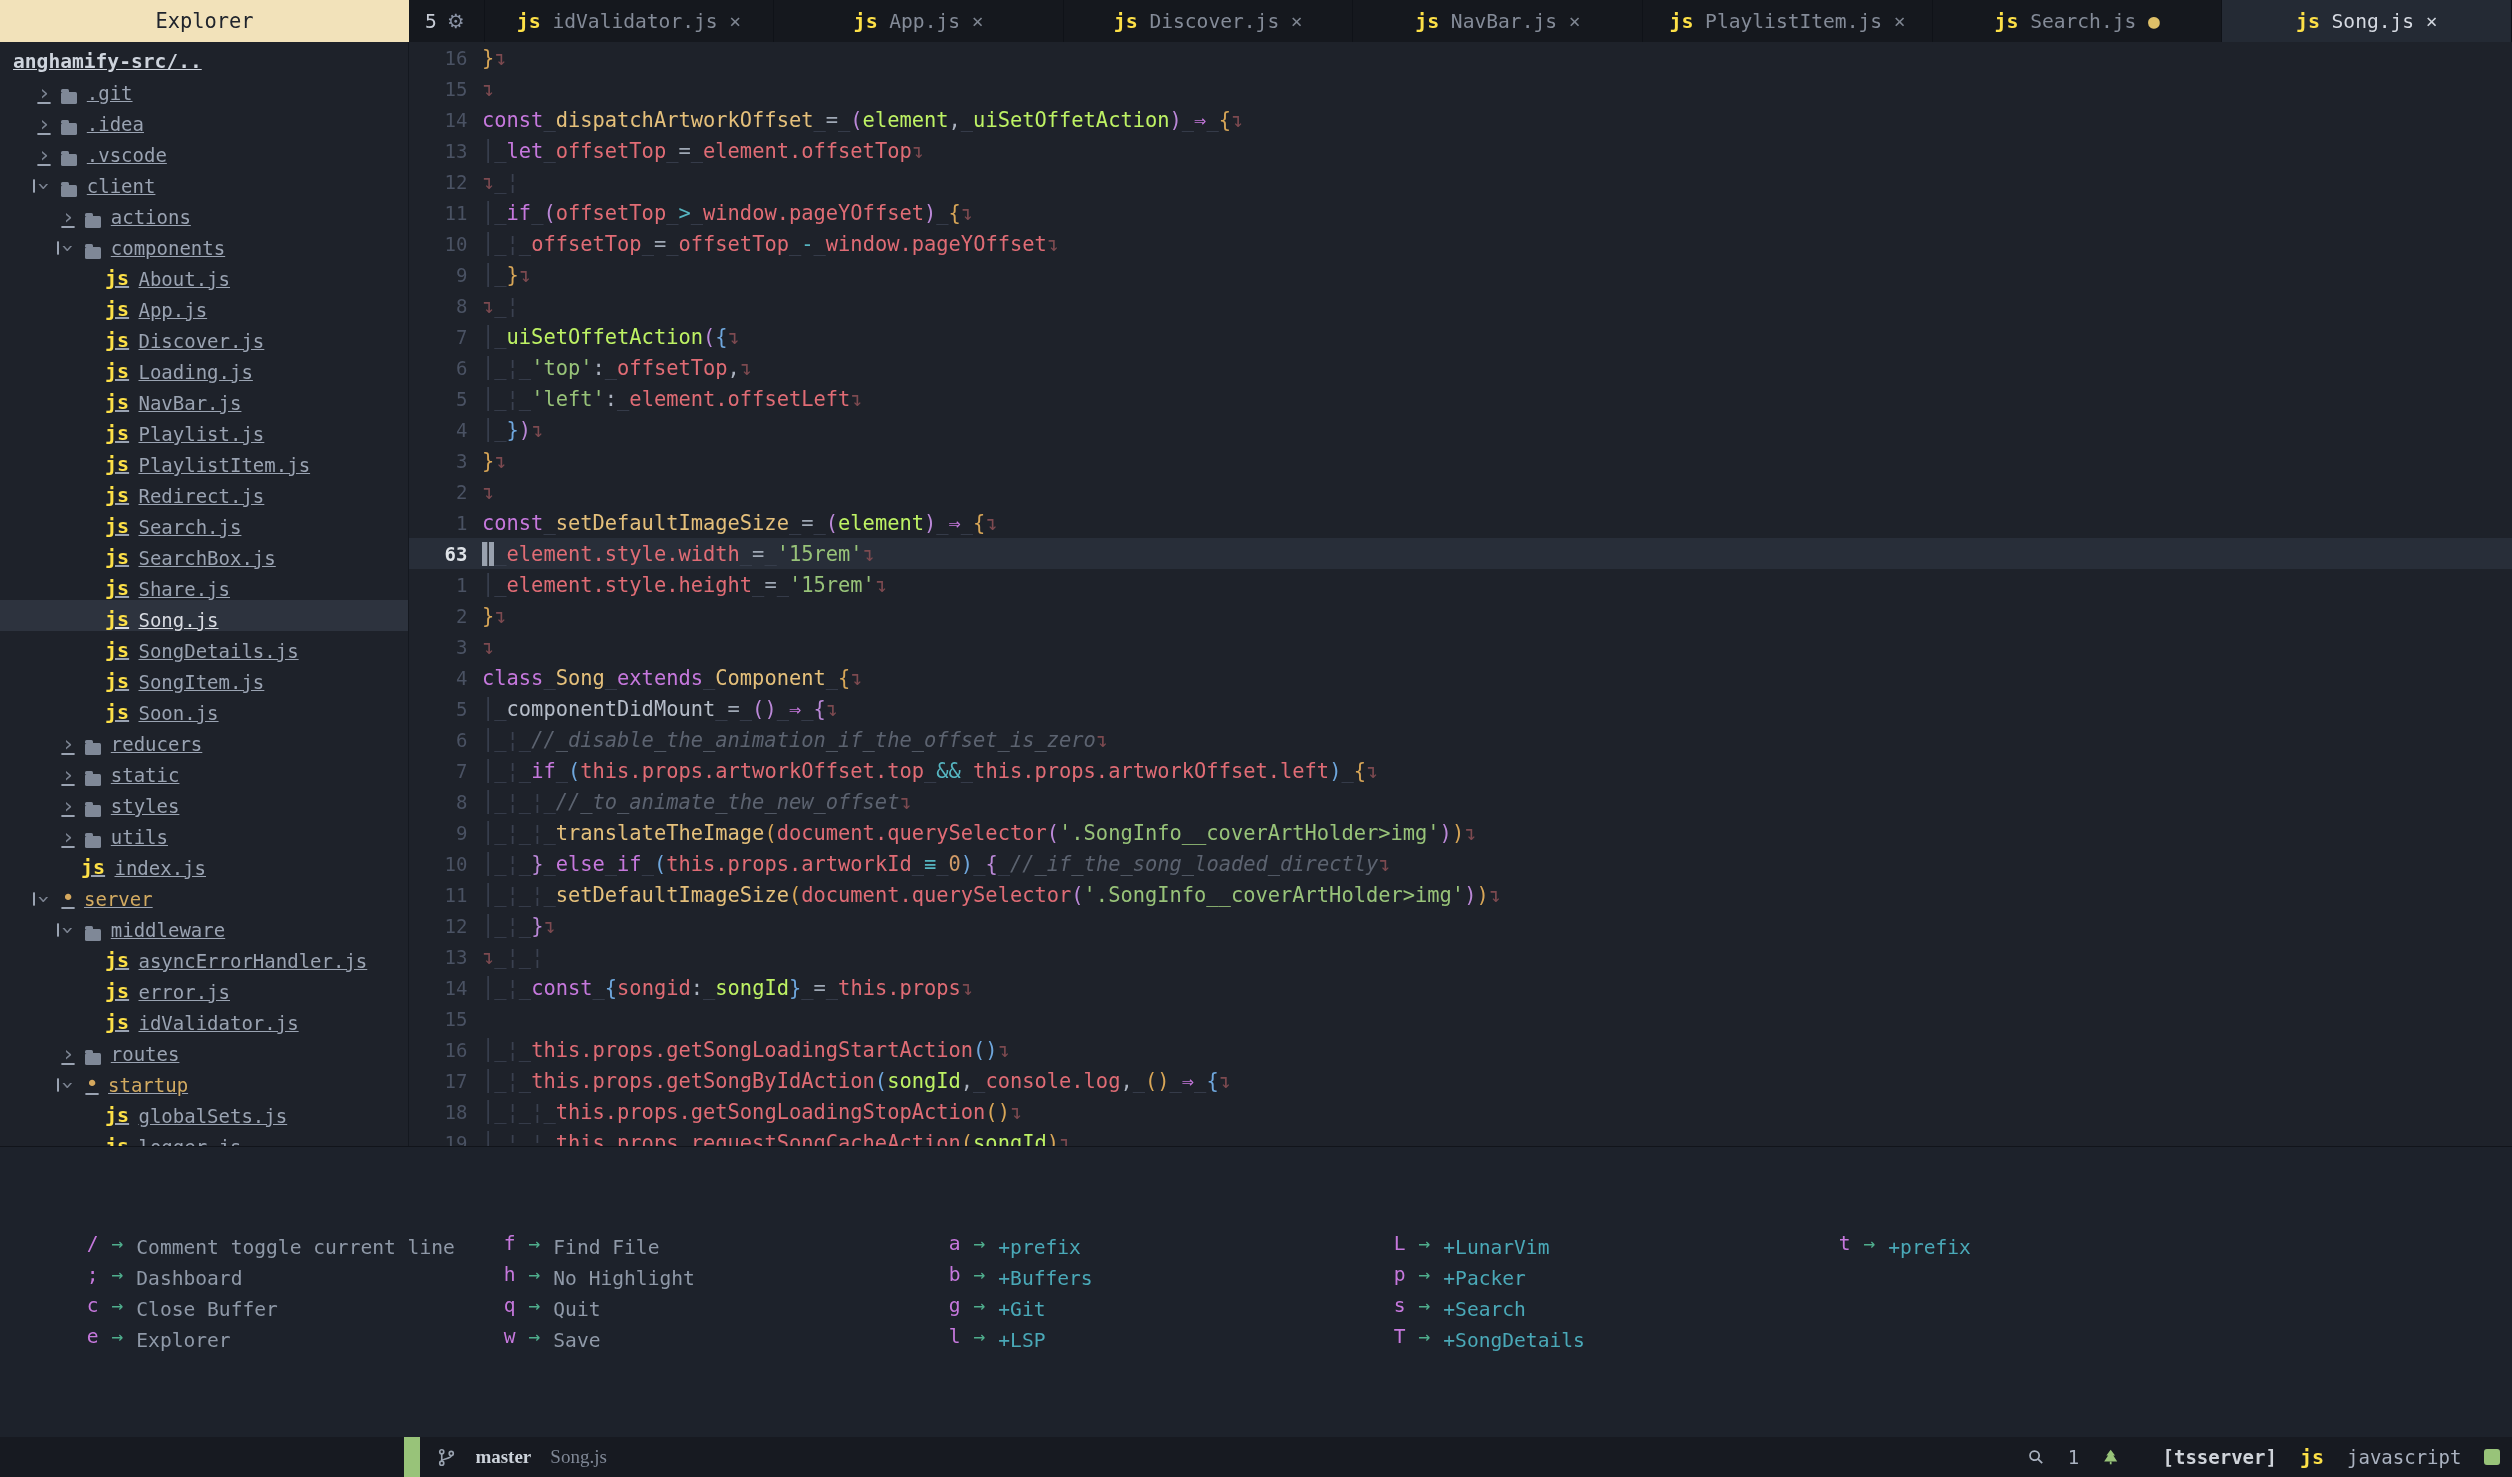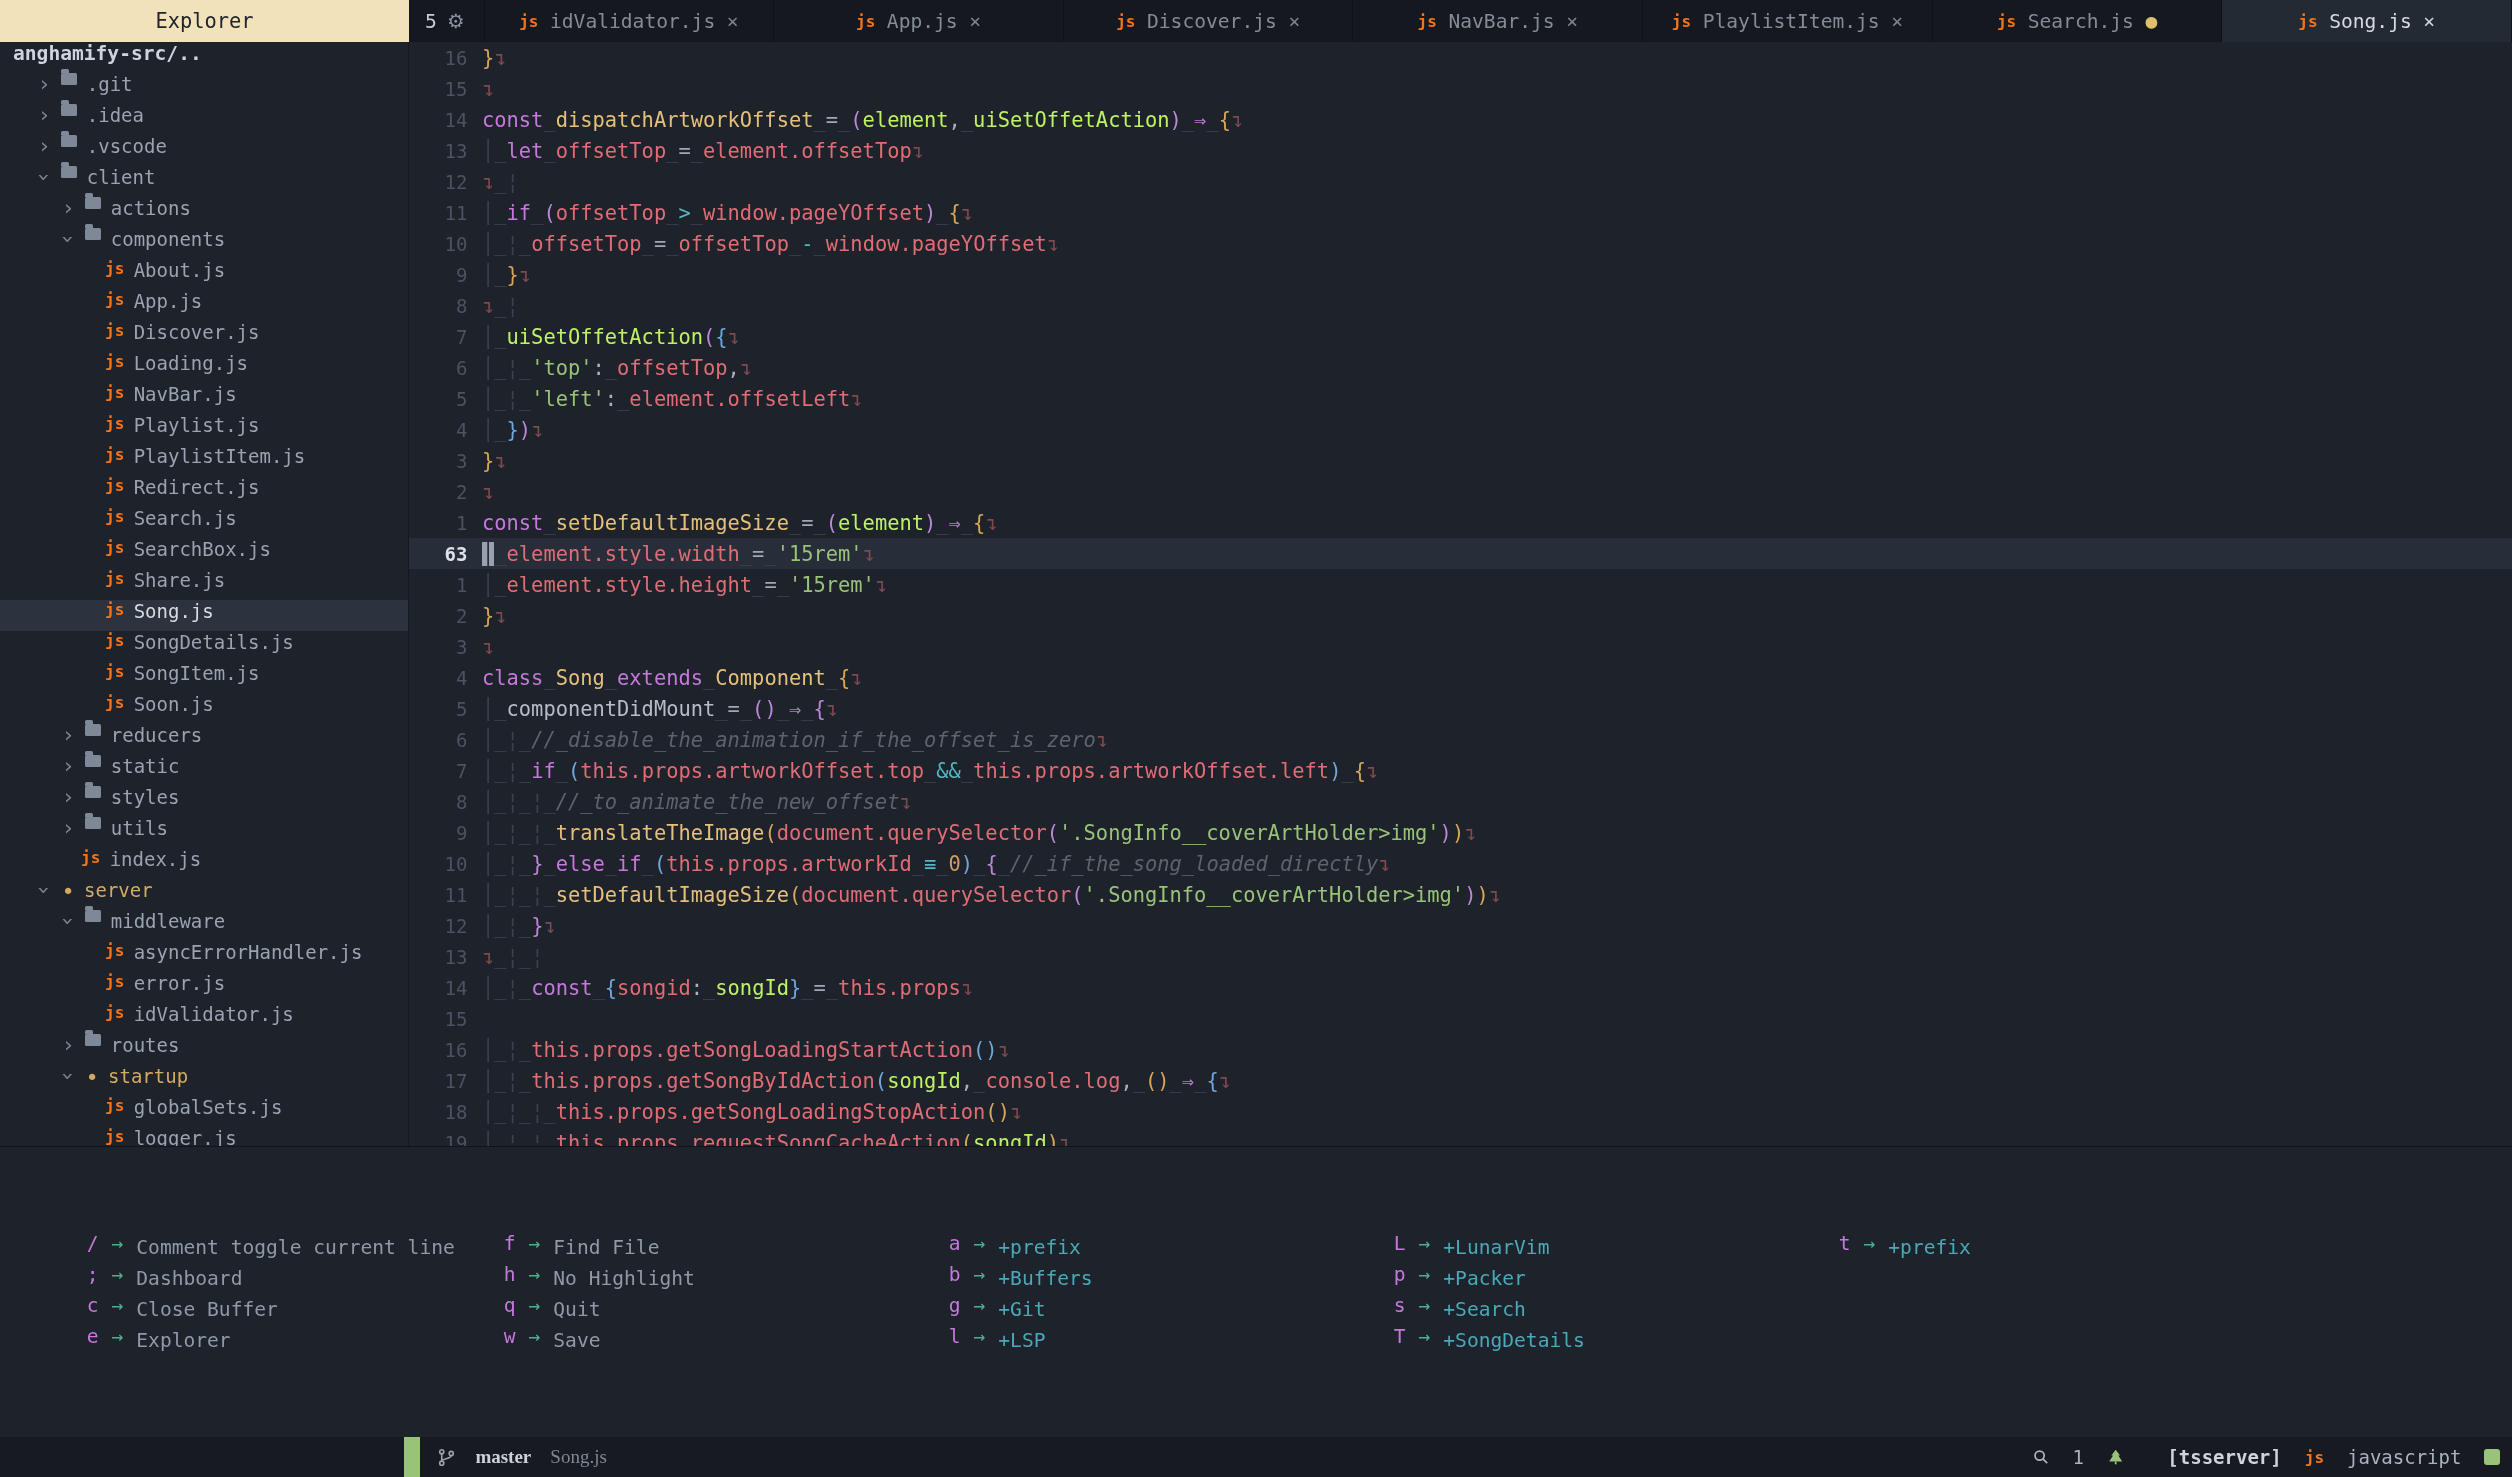--- a/index.html
+++ b/index.html
@@ -17,28 +17,28 @@
   .tab { flex:1; display:flex; align-items:center; justify-content:center; gap:11.6px; font-size:19.6px; color:#848b98; border-right:1.5px solid #0f1218; background:#15181e; cursor:pointer; }
   .tab.active { background:#242a34; color:#d6dae2; }
   .tab-close { color:#7d8490; }
   .tab.active .tab-close { color:#cfd4dc; }
   .tab-close.modified { color:#dfc068; }
 
   
   .main { flex:1; display:flex; overflow:hidden; }
 
   .sidebar { flex:0 0 409px; background:#1e222a; border-right:1.5px solid #14181f; font-size:19px; color:#9aa3b2; overflow:hidden; }
-  .tree-row { height:31px; display:flex; align-items:flex-start; gap:9.4px; white-space:pre; }
+  .tree-row { height:31px; display:flex; align-items:flex-end; gap:9.4px; white-space:pre;text-decoration:underline; }
   .tree-row.selected { background:#2d333e; color:#d8dbe2; }
   .tree-row.root-row { color:#ced4dd; font-weight:bold; font-size:19.6px; }
   .chev { color:#7b8391; width:16px; display:inline-block; font-size:22px; line-height:1; text-align:center; }
   .chev.open { transform:rotate(90deg); }
   .folder-icon { width:16px; height:11.6px; background:#7f8897; border-radius:1.5px; position:relative; flex:0 0 16px; }
   .folder-icon::before { content:""; position:absolute; top:-3.6px; left:0; width:7.3px; height:3.6px; background:#7f8897; border-radius:1.5px 1.5px 0 0; }
-  .jsbadge { color:#f97316; font-weight:bold; font-size:16px; }
+  .jsbadge { color:#fde047; font-weight:bold; font-size:20px; }
   .bullet { color:#d5a85e; font-size:22px; }
   .accent { color:#d3ab61; }
 
   
   .editor { flex:1; background:#1e222a; overflow:hidden; font-size:20.4px; }
   .line { height:31px; display:flex; align-items:center; white-space:pre; }
   .lnum { flex:0 0 73px; text-align:right; padding-right:14.5px; color:#4a5263; font-size:19px; }
   .line.current { background:#282e39; }
   .line.current .lnum { color:#dfe3e8; font-weight:bold; }
   .code { white-space:pre; }

